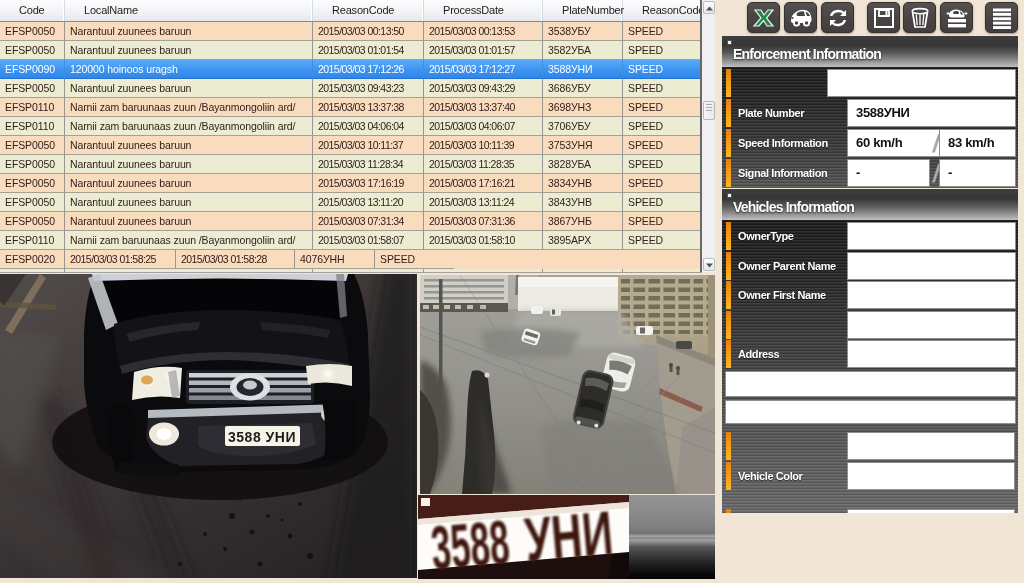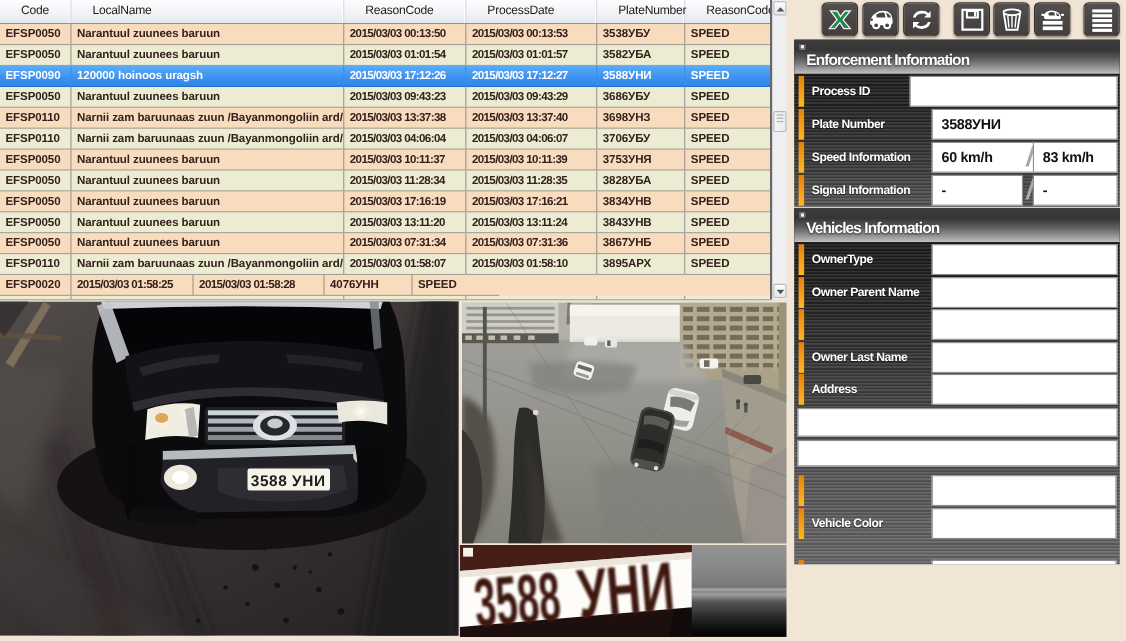--- a/index.html
+++ b/index.html
@@ -1,20 +1,20 @@
 <!DOCTYPE html>
 <html><head><meta charset="utf-8"><style>
 *{margin:0;padding:0;box-sizing:border-box}
 html,body{width:1024px;height:583px;overflow:hidden}
 body{position:relative;background:#f1e5d6;font-family:"Liberation Sans",sans-serif}
 
 #tbl{position:absolute;left:0;top:0;width:702px;height:272px;background:#ece8e2}
 .th{display:flex;height:22px;background:linear-gradient(180deg,#fdfdfe 0%,#f5f6f8 40%,#eef0f4 70%,#e4e8ee 100%);border-bottom:1px solid #8a8a8a;font-size:11px;color:#1c1c1c;letter-spacing:-0.2px}
 .th div{line-height:21px;padding-left:19px;border-right:1px solid #d7dae0;box-shadow:inset -1px 0 0 #fff}
-.tr{display:flex;height:19px;font-size:10.5px;font-weight:bold;color:#33211d;letter-spacing:-0.1px}
+.tr{display:flex;height:19px;font-size:10.5px;font-weight:normal;color:#33211d;letter-spacing:-0.1px}
 .tr div{line-height:18px;padding-left:5px;border-right:1px solid #9a968f;border-bottom:1px solid #a3a098;overflow:hidden;white-space:nowrap}
 .c0{width:65px}.c1{width:248px}.c2{width:111px}.c3{width:119px}.c4{width:80px}.c5{width:79px;border-right:none!important}
 .p{background:#f9dcbd}
 .y{background:#ececd2}
 .s{background:linear-gradient(180deg,#5aabf8 0%,#3c92f0 55%,#2c85e9 100%);color:#fff}
 .s div{border-right-color:#3e8ede;border-bottom-color:#2471cf}
 .dt{letter-spacing:-0.55px}
 
 #sb{position:absolute;left:700px;top:0;width:15px;height:272px;background:#f0eff2;border-left:2px solid #686868}
 .sbtn{position:absolute;left:1px;width:12px;height:13px;background:linear-gradient(180deg,#fefefe,#f0f1f3 50%,#e4e6e9);border:1px solid #b9bdc2;border-radius:2px;color:#4e5257;text-align:center}
@@ -241,21 +241,20 @@
       <rect x="2" y="14.7" width="18" height="2.9" fill="#fff"></rect>
       <rect x="2" y="19.1" width="18" height="2.9" fill="#fff"></rect>
     </svg>
 </div>
 
 <div class="grp" id="g1">
   <div class="ghead">Enforcement Information</div>
   <div class="dot"></div>
   <div class="row" style="top:33px">
       <div class="obar"></div>
-      <div class="lab">Process ID</div>
       <div class="inp" style="left:105px;width:189px"></div>
     </div>
   <div class="row" style="top:63px">
       <div class="obar"></div>
       <div class="lab">Plate Number</div>
       <div class="inp" style="left:125px;width:169px">3588УНИ</div>
     </div>
   <div class="row" style="top:93px">
       <div class="obar"></div>
       <div class="lab">Speed Information</div>
@@ -280,25 +279,25 @@
       <div class="lab">OwnerType</div>
       <div class="inp" style="left:125px;width:169px"></div>
     </div>
   <div class="row" style="top:62.5px">
       <div class="obar"></div>
       <div class="lab">Owner Parent Name</div>
       <div class="inp" style="left:125px;width:169px"></div>
     </div>
   <div class="row" style="top:92px">
       <div class="obar"></div>
+      <div class="lab">Owner First Name</div>
       <div class="inp" style="left:125px;width:169px"></div>
     </div>
   <div class="row" style="top:121.5px">
       <div class="obar"></div>
-      <div class="lab">Owner Last Name</div>
       <div class="inp" style="left:125px;width:169px"></div>
     </div>
   <div class="row" style="top:151px">
       <div class="obar"></div>
       <div class="lab">Address</div>
       <div class="inp" style="left:125px;width:169px"></div>
     </div>
   <div class="wbox" style="top:182px;height:26px"></div>
   <div class="wbox" style="top:211px;height:24px"></div>
   <div class="row" style="top:243px">

